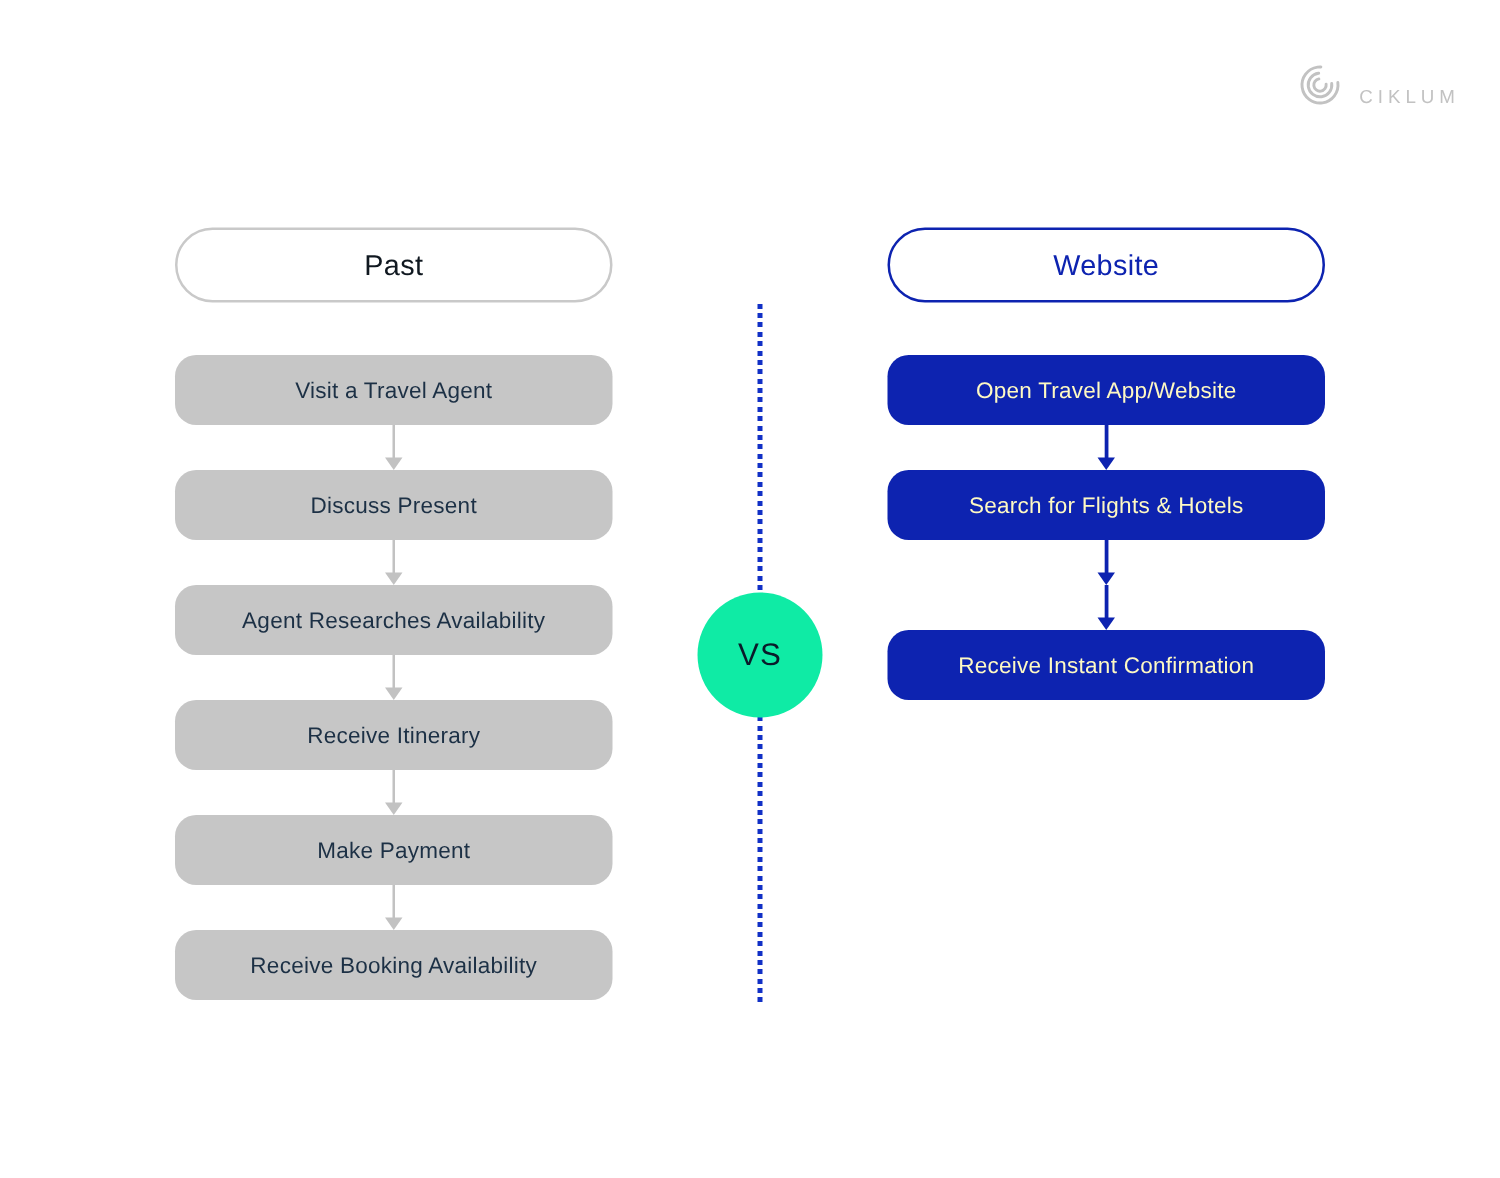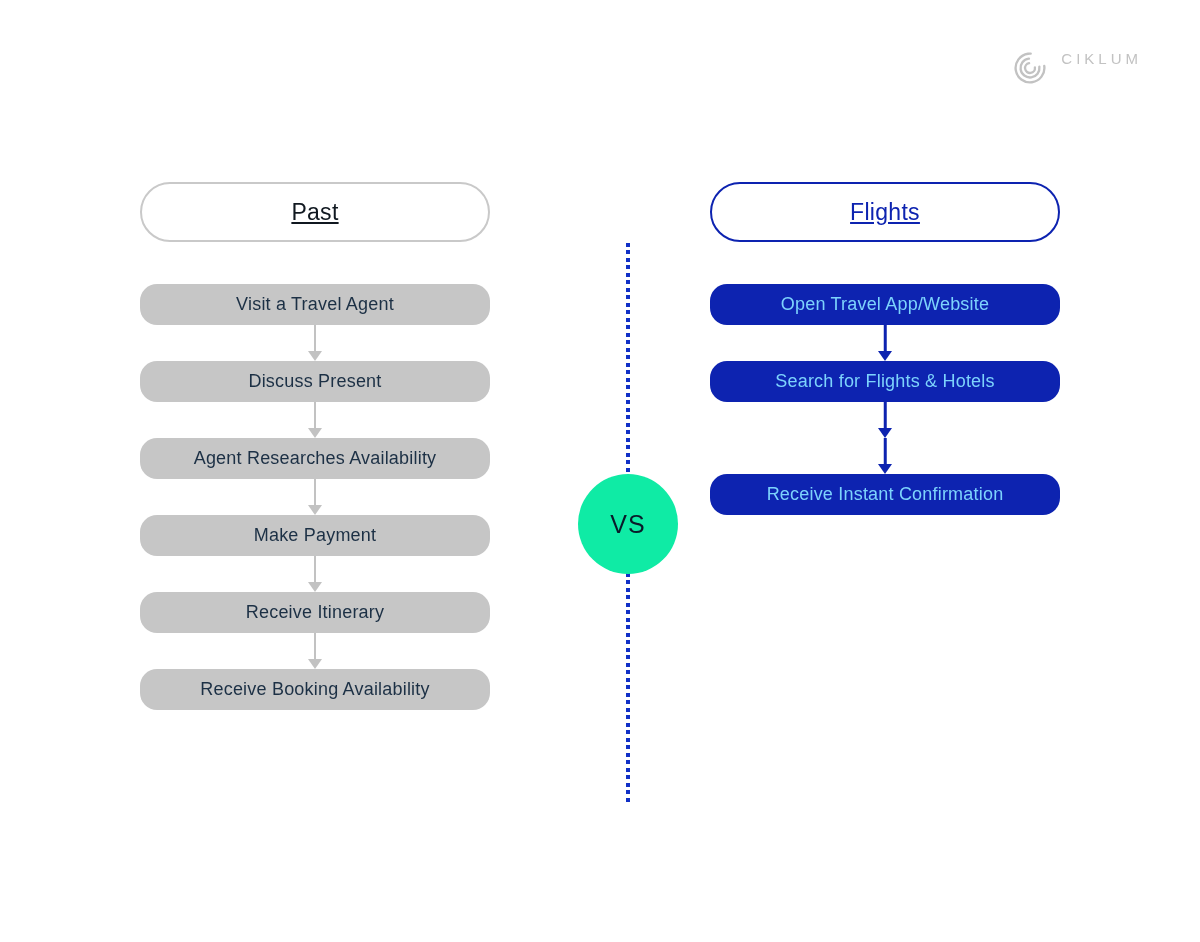--- a/index.html
+++ b/index.html
@@ -11,59 +11,59 @@
     --near-black:#101820;
     --green:#0FEBA5;
     --logo-gray:#C2C2C2;
   }
   *{margin:0;padding:0;box-sizing:border-box;}
   html,body{width:1200px;height:942px;background:#ffffff;overflow:hidden;
     font-family:"Liberation Sans", sans-serif;}
   .canvas{position:relative;width:1200px;height:942px;background:#ffffff;}
 
   
-  .logo{position:absolute;top:50px;right:58px;display:flex;align-items:flex-start;gap:13px;}
+  .logo{position:absolute;top:50px;right:32px;display:flex;align-items:flex-end;gap:13px;}
   .logo-text{font-size:15px;letter-spacing:4px;color:var(--logo-gray);font-weight:400;}
 
   
   .column{position:absolute;top:182px;width:350px;}
   .col-past{left:140px;}
   .col-present{left:710px;}
 
   .pill{height:60px;border-radius:30px;display:flex;align-items:center;justify-content:center;
     margin-bottom:42px;background:#fff;}
   .pill-past{border:2px solid var(--gray-border);}
   .pill-past .pill-label{color:var(--near-black);}
   .pill-present{border:2px solid var(--blue);}
   .pill-present .pill-label{color:var(--blue);}
-  .pill-label{font-size:23px;font-weight:500;letter-spacing:.3px;text-decoration:underline;}
+  .pill-label{font-size:23px;font-weight:500;letter-spacing:.3px;}
 
-  .step-box{height:41px;border-radius:17px;display:flex;align-items:center;justify-content:center;
+  .step-box{height:56px;border-radius:17px;display:flex;align-items:center;justify-content:center;
     padding:0 12px;}
   .step-label{font-size:18px;font-weight:500;letter-spacing:.2px;white-space:nowrap;}
   .flow.gray .step-box{background:var(--gray-box);}
   .flow.gray .step-label{color:var(--dark-text);}
   .flow.blue .step-box{background:var(--blue);}
-  .flow.blue .step-label{color:#7dd3fc;}
+  .flow.blue .step-label{color:#fef9c3;}
 
   
   .arrow{position:relative;height:36px;}
   .arrow::before{content:'';position:absolute;left:50%;transform:translateX(-50%);
     top:0;width:2px;height:27px;}
   .arrow::after{content:'';position:absolute;left:50%;transform:translateX(-50%);
     top:26px;width:0;height:0;border-left:7px solid transparent;border-right:7px solid transparent;
     border-top:10px solid transparent;}
   .flow.gray .arrow::before{background:var(--arrow-gray);}
   .flow.gray .arrow::after{border-top-color:var(--arrow-gray);}
   .flow.blue .arrow::before{background:var(--blue);width:2.5px;}
   .flow.blue .arrow::after{border-top-color:var(--blue);}
   .flow .step:last-child .arrow{display:none;}
 
   
-  .divider{position:absolute;left:626px;top:243px;width:4px;height:562px;
+  .divider{position:absolute;left:606px;top:243px;width:4px;height:562px;
     background:repeating-linear-gradient(to bottom, #1130C6 0px, #1130C6 4px, transparent 4px, transparent 7.5px);text-decoration:underline;}
   .vs-circle{position:absolute;left:-48px;top:231px;width:100px;height:100px;border-radius:50%;
     background:var(--green);display:flex;align-items:center;justify-content:center;}
   .vs-label{font-size:25px;color:#0A1B2A;letter-spacing:1px;font-weight:400;}
 </style>
 </head>
 <body>
 
 <div class="canvas">
 
@@ -99,28 +99,28 @@
 
   <div class="step">
     <div class="step-box">
       <span class="step-label">Agent Researches Availability</span>
     </div>
     <div class="arrow"></div>
   </div>
 
   <div class="step">
     <div class="step-box">
-      <span class="step-label">Make Payment</span>
+      <span class="step-label">Receive Itinerary</span>
     </div>
     <div class="arrow"></div>
   </div>
 
   <div class="step">
     <div class="step-box">
-      <span class="step-label">Receive Itinerary</span>
+      <span class="step-label">Make Payment</span>
     </div>
     <div class="arrow"></div>
   </div>
 
   <div class="step">
     <div class="step-box">
       <span class="step-label">Receive Booking Availability</span>
     </div>
 
   </div>
@@ -128,21 +128,21 @@
   </section>
 
   <div class="divider">
     <div class="vs-circle">
       <span class="vs-label">VS</span>
     </div>
   </div>
 
   <section class="column col-present">
     <div class="pill pill-present">
-      <span class="pill-label">Flights</span>
+      <span class="pill-label">Website</span>
     </div>
     <div class="flow blue">
   <div class="step">
     <div class="step-box">
       <span class="step-label">Open Travel App/Website</span>
     </div>
     <div class="arrow"></div>
   </div>
 
   <div class="step">

